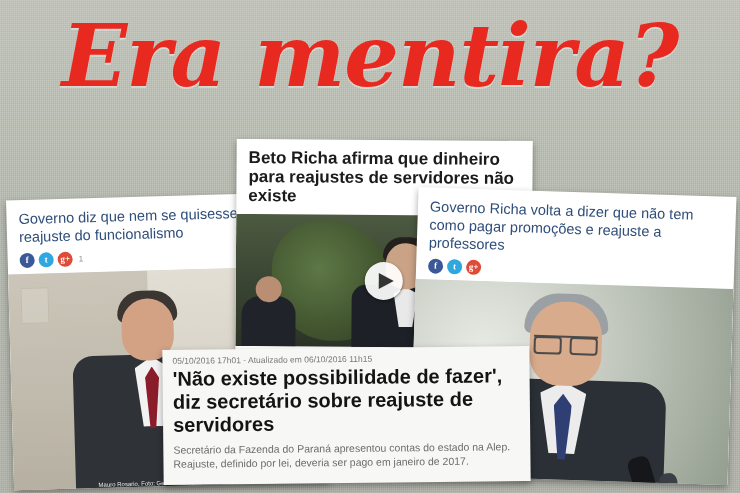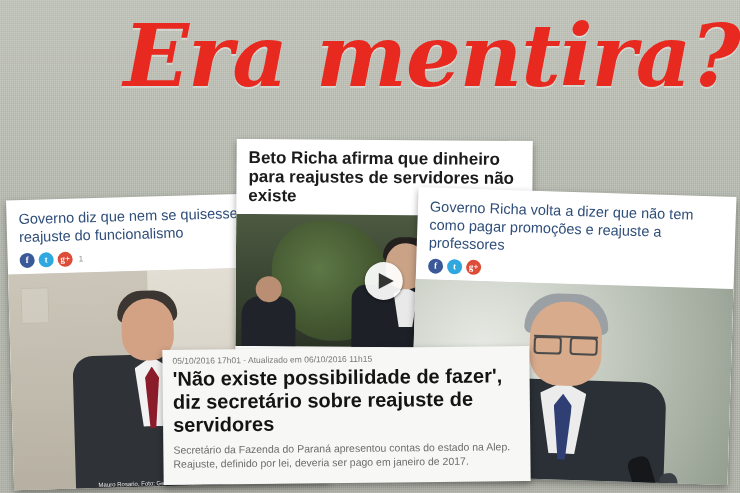--- a/index.html
+++ b/index.html
@@ -21,21 +21,21 @@
       repeating-linear-gradient(90deg, rgba(255,255,255,0.05) 0px, rgba(255,255,255,0.05) 1px, rgba(0,0,0,0.03) 1px, rgba(0,0,0,0.03) 2px),
       repeating-linear-gradient(0deg, rgba(255,255,255,0.05) 0px, rgba(255,255,255,0.05) 1px, rgba(0,0,0,0.03) 1px, rgba(0,0,0,0.03) 2px),
       linear-gradient(180deg, #c3c6bc 0%, #b6b9ae 55%, #b2b5aa 100%);
     overflow: hidden;
   }
   .headline {
     position: absolute;
     left: 0;
     top: 8px;
     width: 740px;
-    text-align: right;
+    text-align: center;
     font-family: "DejaVu Serif", serif;
     font-weight: bold;
     font-style: italic;
     font-size: 86px;
     line-height: 96px;
     color: #e8291f;
     letter-spacing: -1px;
     text-shadow: 0 2px 0 rgba(255,255,255,0.35);
     white-space: nowrap;
   }

